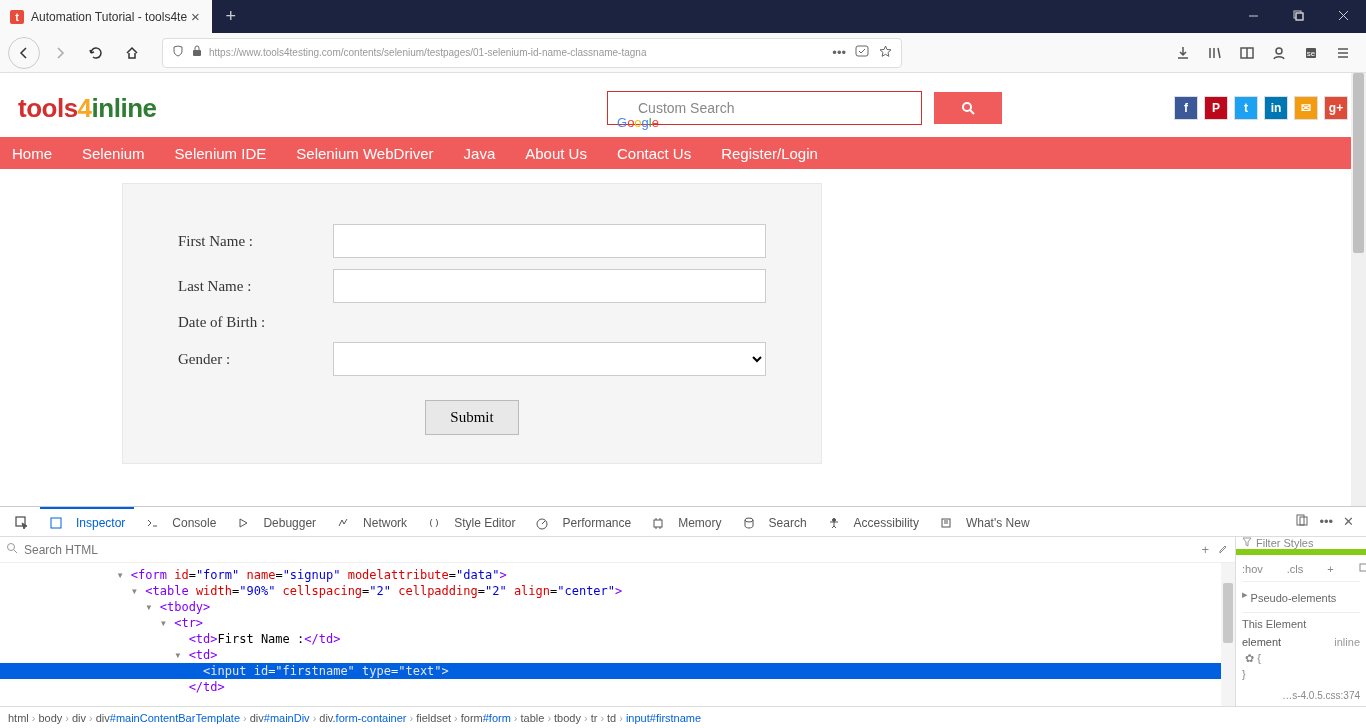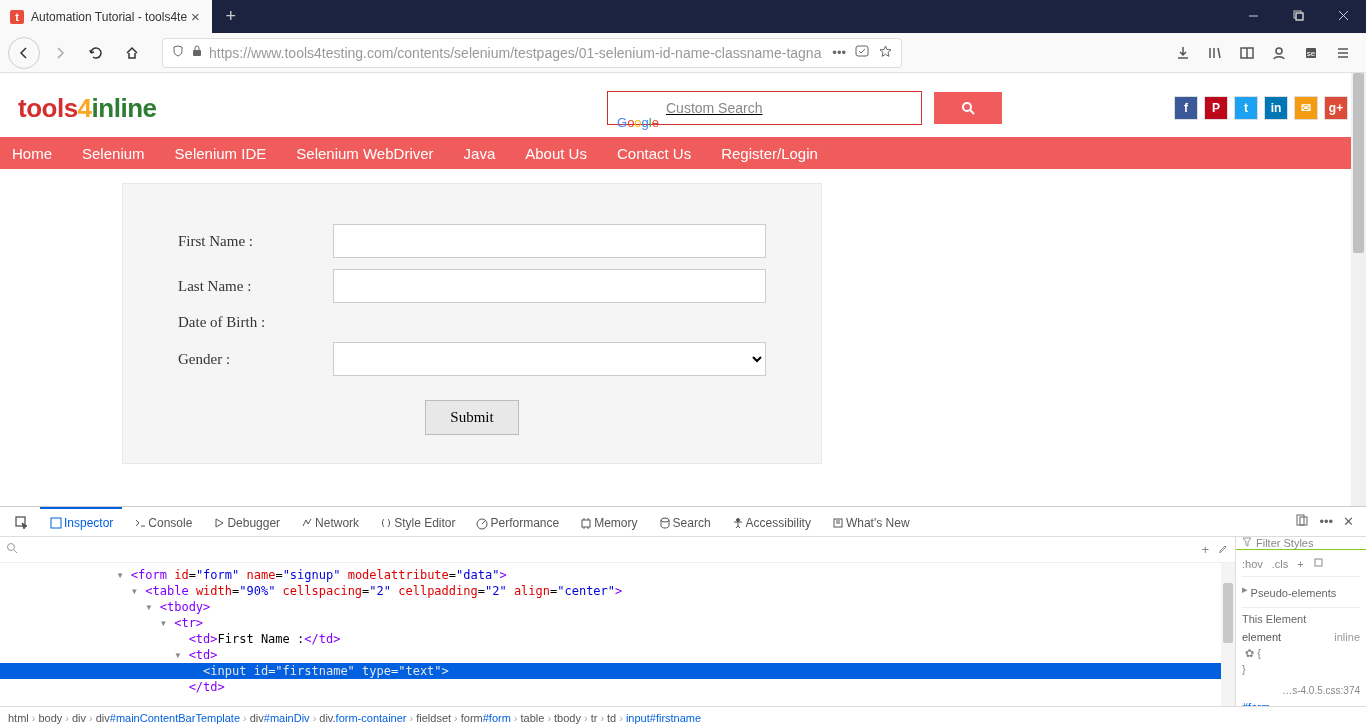--- a/index.html
+++ b/index.html
@@ -17,21 +17,21 @@
 .win-btn svg { stroke: #ccc; fill: none; }
 
 
 .toolbar { height: 40px; background: #f9f9fa; border-bottom: 1px solid #e0e0e0; display: flex; align-items: center; padding: 0 8px; gap: 4px; }
 .nav-btn { width: 32px; height: 32px; display: flex; align-items: center; justify-content: center; cursor: pointer; border-radius: 4px; }
 .nav-btn svg { stroke: #333; fill: none; stroke-width: 1.5; }
 .nav-btn.dim svg { stroke: #aaa; }
 .nav-btn.circled { border: 1px solid #ccc; border-radius: 50%; }
 .urlbar { flex: 1; height: 30px; background: #fff; border: 1px solid #ddd; border-radius: 4px; display: flex; align-items: center; padding: 0 8px; margin: 0 8px 0 10px; max-width: 740px; }
 .urlbar .shield, .urlbar .lock { color: #666; margin-right: 6px; }
-.urlbar .url-text { flex: 1; color: #999; font-size: 14px; white-space: nowrap; overflow: hidden; }
+.urlbar .url-text { flex: 1; color: #999; font-size: 10px; white-space: nowrap; overflow: hidden; }
 .ur-icons { display: flex; align-items: center; gap: 8px; margin-left: auto; color: #666; }
 .toolbar-right { display: flex; align-items: center; gap: 10px; margin-left: auto; padding-right: 4px; }
 .toolbar-right .ticon { color: #555; cursor: pointer; width: 22px; display: flex; justify-content: center; }
 
 
 .page { height: 433px; overflow-y: auto; background: #fff; position: relative; }
 .page-header { display: flex; align-items: center; padding: 18px 18px 12px 18px; }
 .logo { font-size: 26px; font-weight: bold; letter-spacing: -0.5px; }
 .logo .l1 { color: #d32f2f; }
 .logo .bolt { color: #f9a825; }
@@ -62,21 +62,21 @@
 select.finput { background: #fff; }
 .submit-row { display: flex; justify-content: center; margin-top: 24px; }
 .submit-btn { padding: 8px 24px; background: #e8e8e8; border: 1px solid #bbb; font-size: 15px; font-family: Georgia, serif; cursor: pointer; }
 
 .scroll-ind { position: absolute; right: 0; top: 0; width: 15px; height: 100%; background: #f0f0f0; }
 .scroll-thumb { position: absolute; right: 2px; top: 0; width: 11px; height: 180px; background: #c0c0c0; border-radius: 2px; }
 
 
 .devtools { height: 222px; border-top: 1px solid #ccc; background: #fff; display: flex; flex-direction: column; }
 .dt-tabs { height: 30px; border-bottom: 1px solid #ddd; display: flex; align-items: center; padding: 0 6px; gap: 2px; }
-.dt-tab { display: flex; align-items: center; gap: 1px; padding: 0 9px; height: 30px; font-size: 12px; color: #555; cursor: pointer; border-top: 2px solid transparent; }
+.dt-tab { display: flex; align-items: center; gap: 13px; padding: 0 9px; height: 30px; font-size: 12px; color: #555; cursor: pointer; border-top: 2px solid transparent; }
 .dt-tab.active { color: #0060df; border-top: 2px solid #0060df; }
 .dt-tab svg { stroke: currentColor; fill: none; }
 .dt-tabs-right { margin-left: auto; display: flex; align-items: center; gap: 10px; color: #666; padding-right: 6px; }
 
 .dt-body { flex: 1; display: flex; overflow: hidden; }
 .dt-left { flex: 1; display: flex; flex-direction: column; border-right: 1px solid #ddd; }
 .dt-search { height: 26px; border-bottom: 1px solid #eee; display: flex; align-items: center; padding: 0 6px; gap: 6px; }
 .dt-search input { border: none; outline: none; flex: 1; font-size: 12px; }
 .dt-search-right { margin-left:auto; display:flex; gap:8px; color:#888; }
 .dt-html { flex: 1; overflow: auto; font-family: Consolas, monospace; font-size: 12px; padding: 4px 0; line-height: 16px; position: relative; }
@@ -84,24 +84,24 @@
 .dt-line.sel { background: #0060df; color: #fff; }
 .tag-b { color: #8000ff; }
 .attr-n { color: #dd0000; }
 .attr-v { color: #0000dd; }
 .sel .tag-b, .sel .attr-n, .sel .attr-v { color: #e5e5e5; }
 .twisty { color: #888; cursor: pointer; }
 .dt-scroll { position:absolute; right:0; top:0; width:14px; height:100%; background:#f4f4f4; }
 .dt-sthumb { position:absolute; right:2px; top:20px; width:10px; height:60px; background:#c8c8c8; border-radius:2px; }
 
 .dt-right { width: 130px; display: flex; flex-direction: column; font-size: 11px; }
-.dt-filter { height: 26px; border-bottom: 1px solid #84cc16; display: flex; align-items: center; padding: 0 6px; gap: 4px; color: #888; }
+.dt-filter { height: 26px; border-bottom: 6px solid #84cc16; display: flex; align-items: center; padding: 0 6px; gap: 4px; color: #888; }
 .dt-rules { flex: 1; padding: 4px 6px; color: #555; line-height: 16px; position: relative;}
 .dt-rules .hdr { font-weight: normal; color: #666; margin: 4px 0 2px 0; }
-.dt-rules-bar { margin: 2px 0 4px 0; display:flex; gap:9px; color:#888; border-bottom:1px solid #eee; padding-bottom:4px;}
+.dt-rules-bar { margin: 2px 0 4px 0; display:flex; gap:24px; color:#888; border-bottom:1px solid #eee; padding-bottom:4px;}
 
 .breadcrumbs { height: 22px; border-top: 1px solid #ddd; display: flex; align-items: center; padding: 0 8px; font-size: 11px; color: #666; gap: 3px; overflow: hidden; }
 .breadcrumbs .sep { color: #aaa; }
 .bc-a { color: #0060df; cursor: pointer; }
 .bc-n { color: #555; }
 </style>
 </head>
 <body>
 
 <div class="titlebar">
@@ -219,21 +219,21 @@
   <div class="scroll-ind">
       <div class="scroll-thumb"></div>
     </div>
 
   <div class="page-header">
     <div class="logo">
       <span class="l1">tools</span><span class="bolt">4</span><span class="l2">inline</span>
     </div>
     <div class="search-wrap">
       <div style="position:relative;">
-        <input class="csearch" style="padding-left: 58px; text-decoration: underline;" placeholder="Custom Search">
+        <input class="csearch" style="padding-left: 30px;" placeholder="Custom Search">
         <span style="position:absolute;left:10px;top:24px;" class="cse-logo"><span style="color:#4285f4">G</span><span style="color:#ea4335">o</span><span style="color:#fbbc05">o</span><span style="color:#4285f4">g</span><span style="color:#34a853">l</span><span style="color:#ea4335">e</span></span>
       </div>
       <button class="sbtn">
           <svg width="14" height="14">
             <circle cx="6" cy="6" r="4" fill="none" stroke="#fff" stroke-width="2"></circle>
             <line x1="9" y1="9" x2="13" y2="13" stroke="#fff" stroke-width="2"></line>
           </svg>
         </button>
       <div class="socials">
         <div class="soc fb">f</div>
@@ -362,20 +362,21 @@
     </div>
   </div>
 
   <div class="dt-body">
     <div class="dt-left">
       <div class="dt-search">
         <span><svg width="12" height="12" fill="none" stroke="#999">
               <circle cx="5" cy="5" r="3.5"></circle>
               <line x1="8" y1="8" x2="11" y2="11"></line>
             </svg></span>
+        <input placeholder="Search HTML" style="">
         <div class="dt-search-right">
           <span>+</span>
           <span><svg width="12" height="12" fill="none" stroke="#888">
                 <path d="M3 9l5-5 1 1-5 5-1 1z"></path>
               </svg></span>
         </div>
       </div>
       <div class="dt-html">
         <div class="dt-scroll">
             <div class="dt-sthumb"></div>

